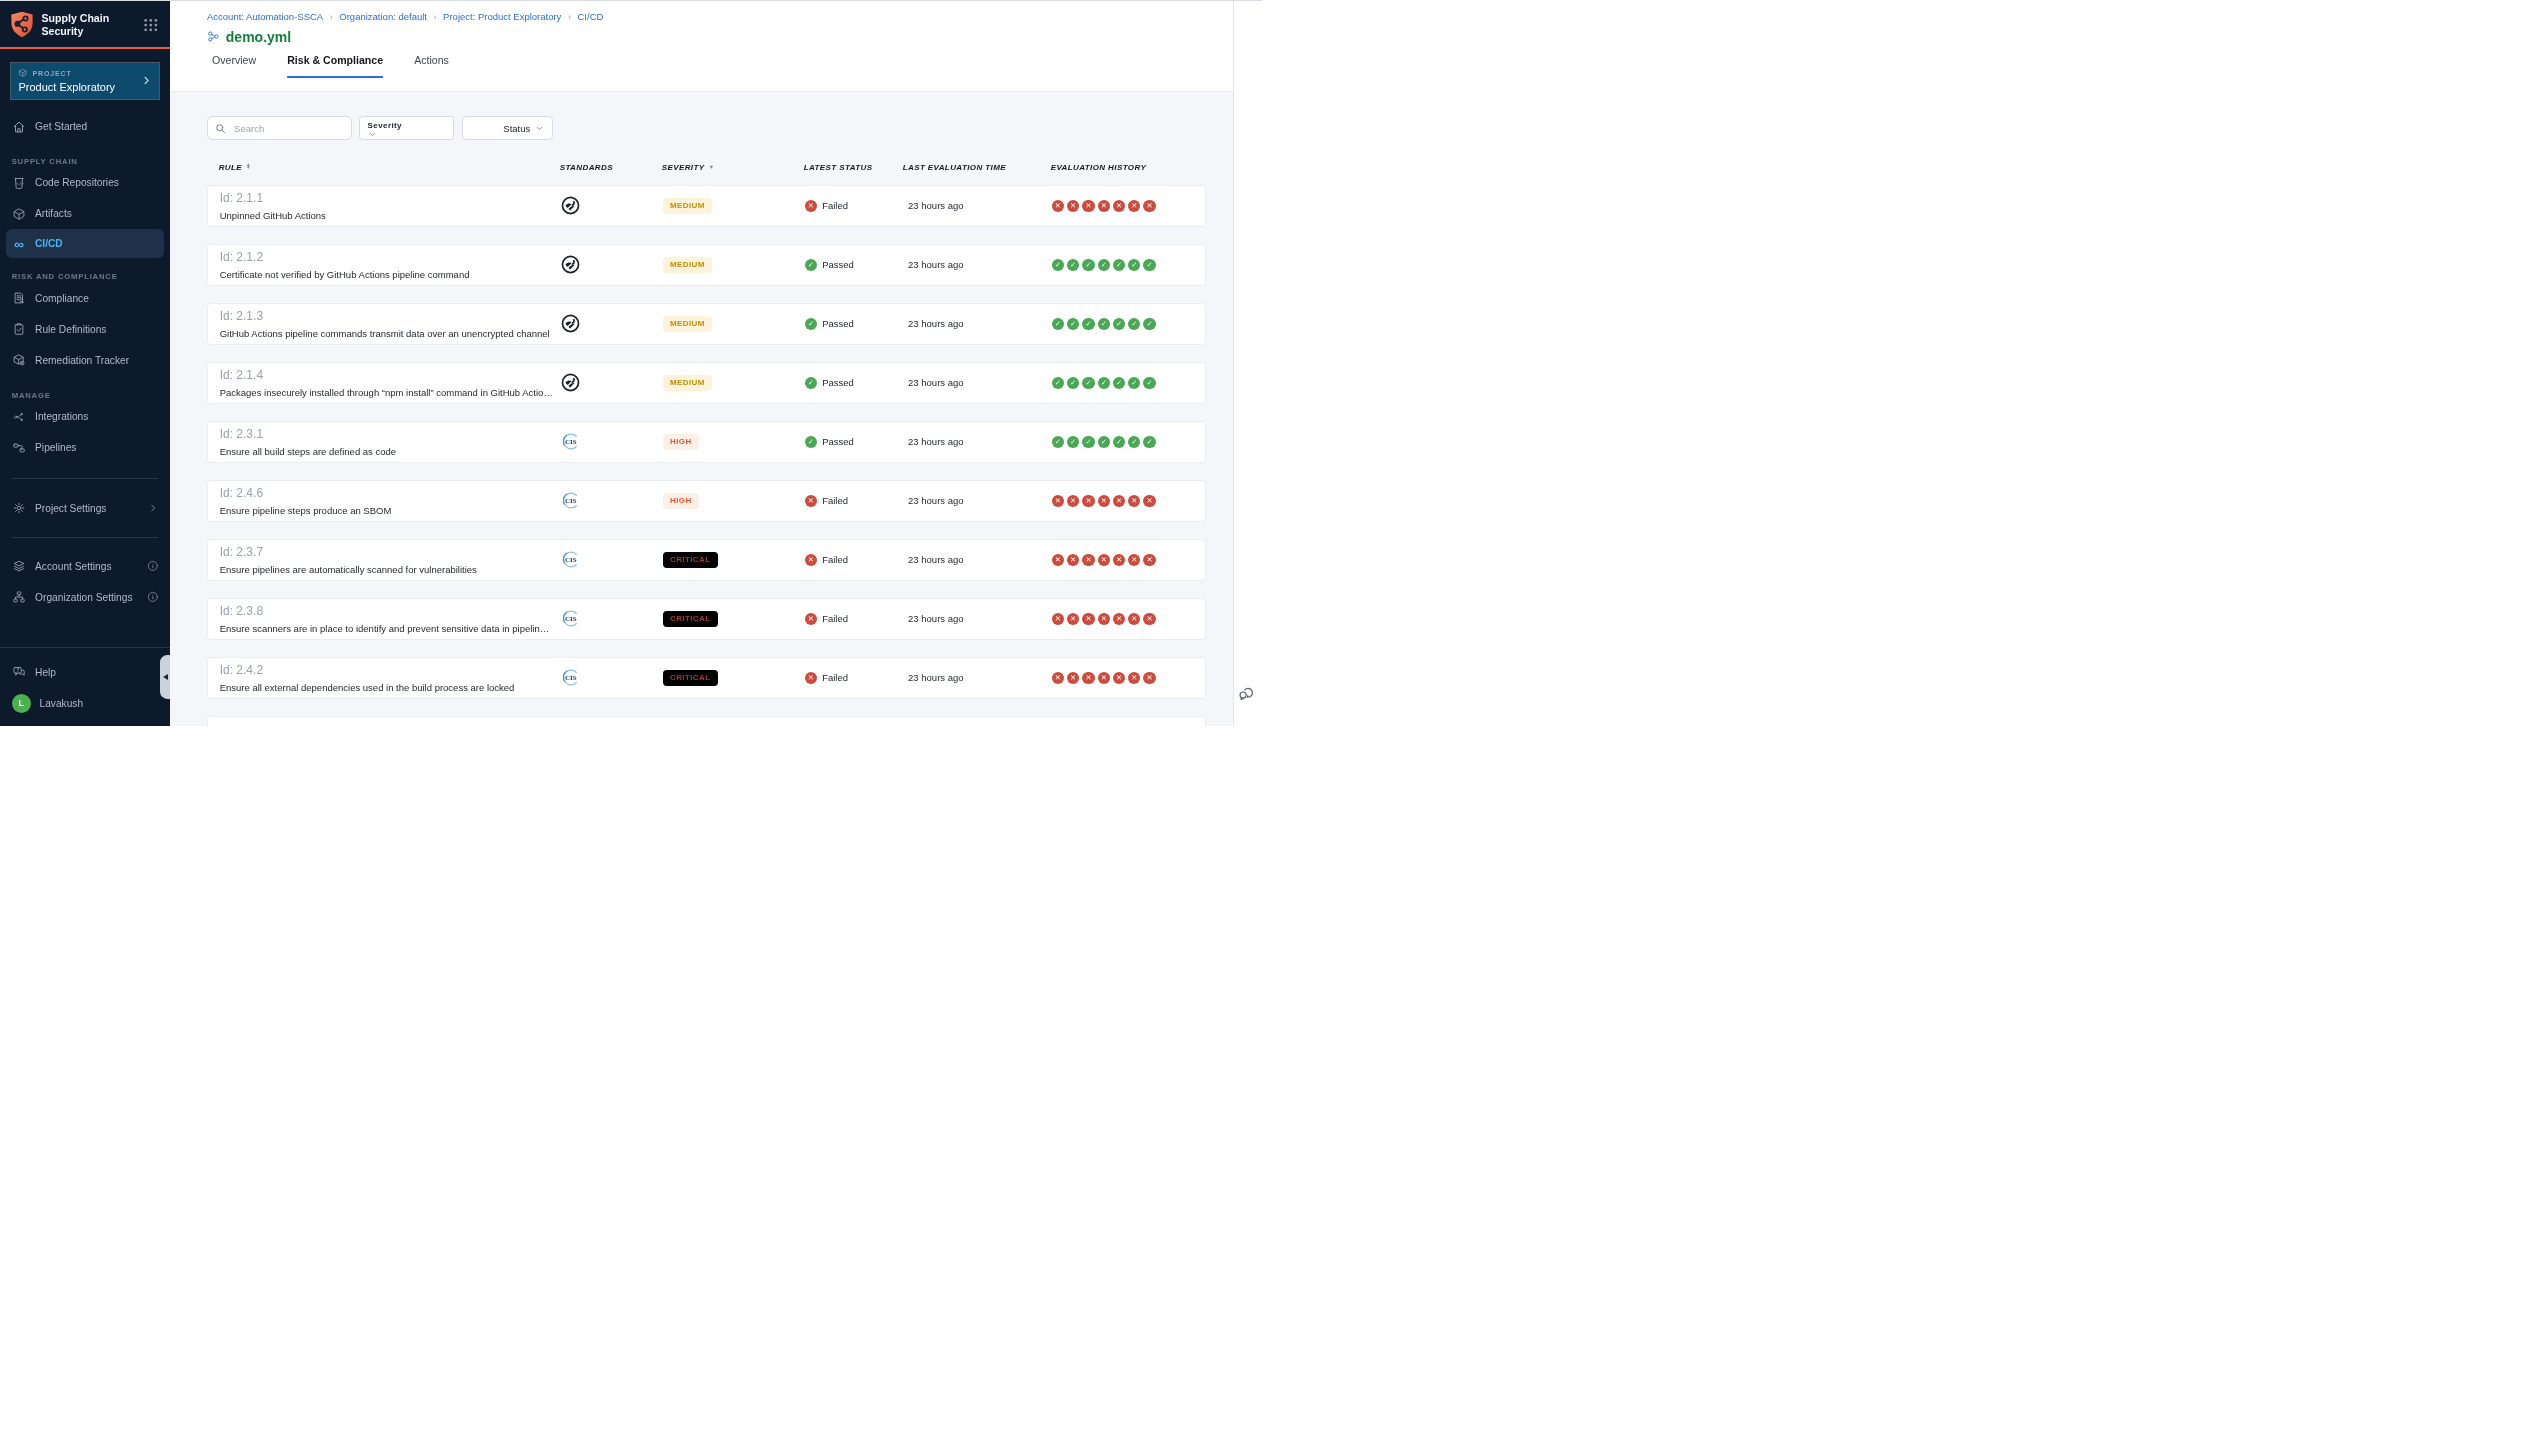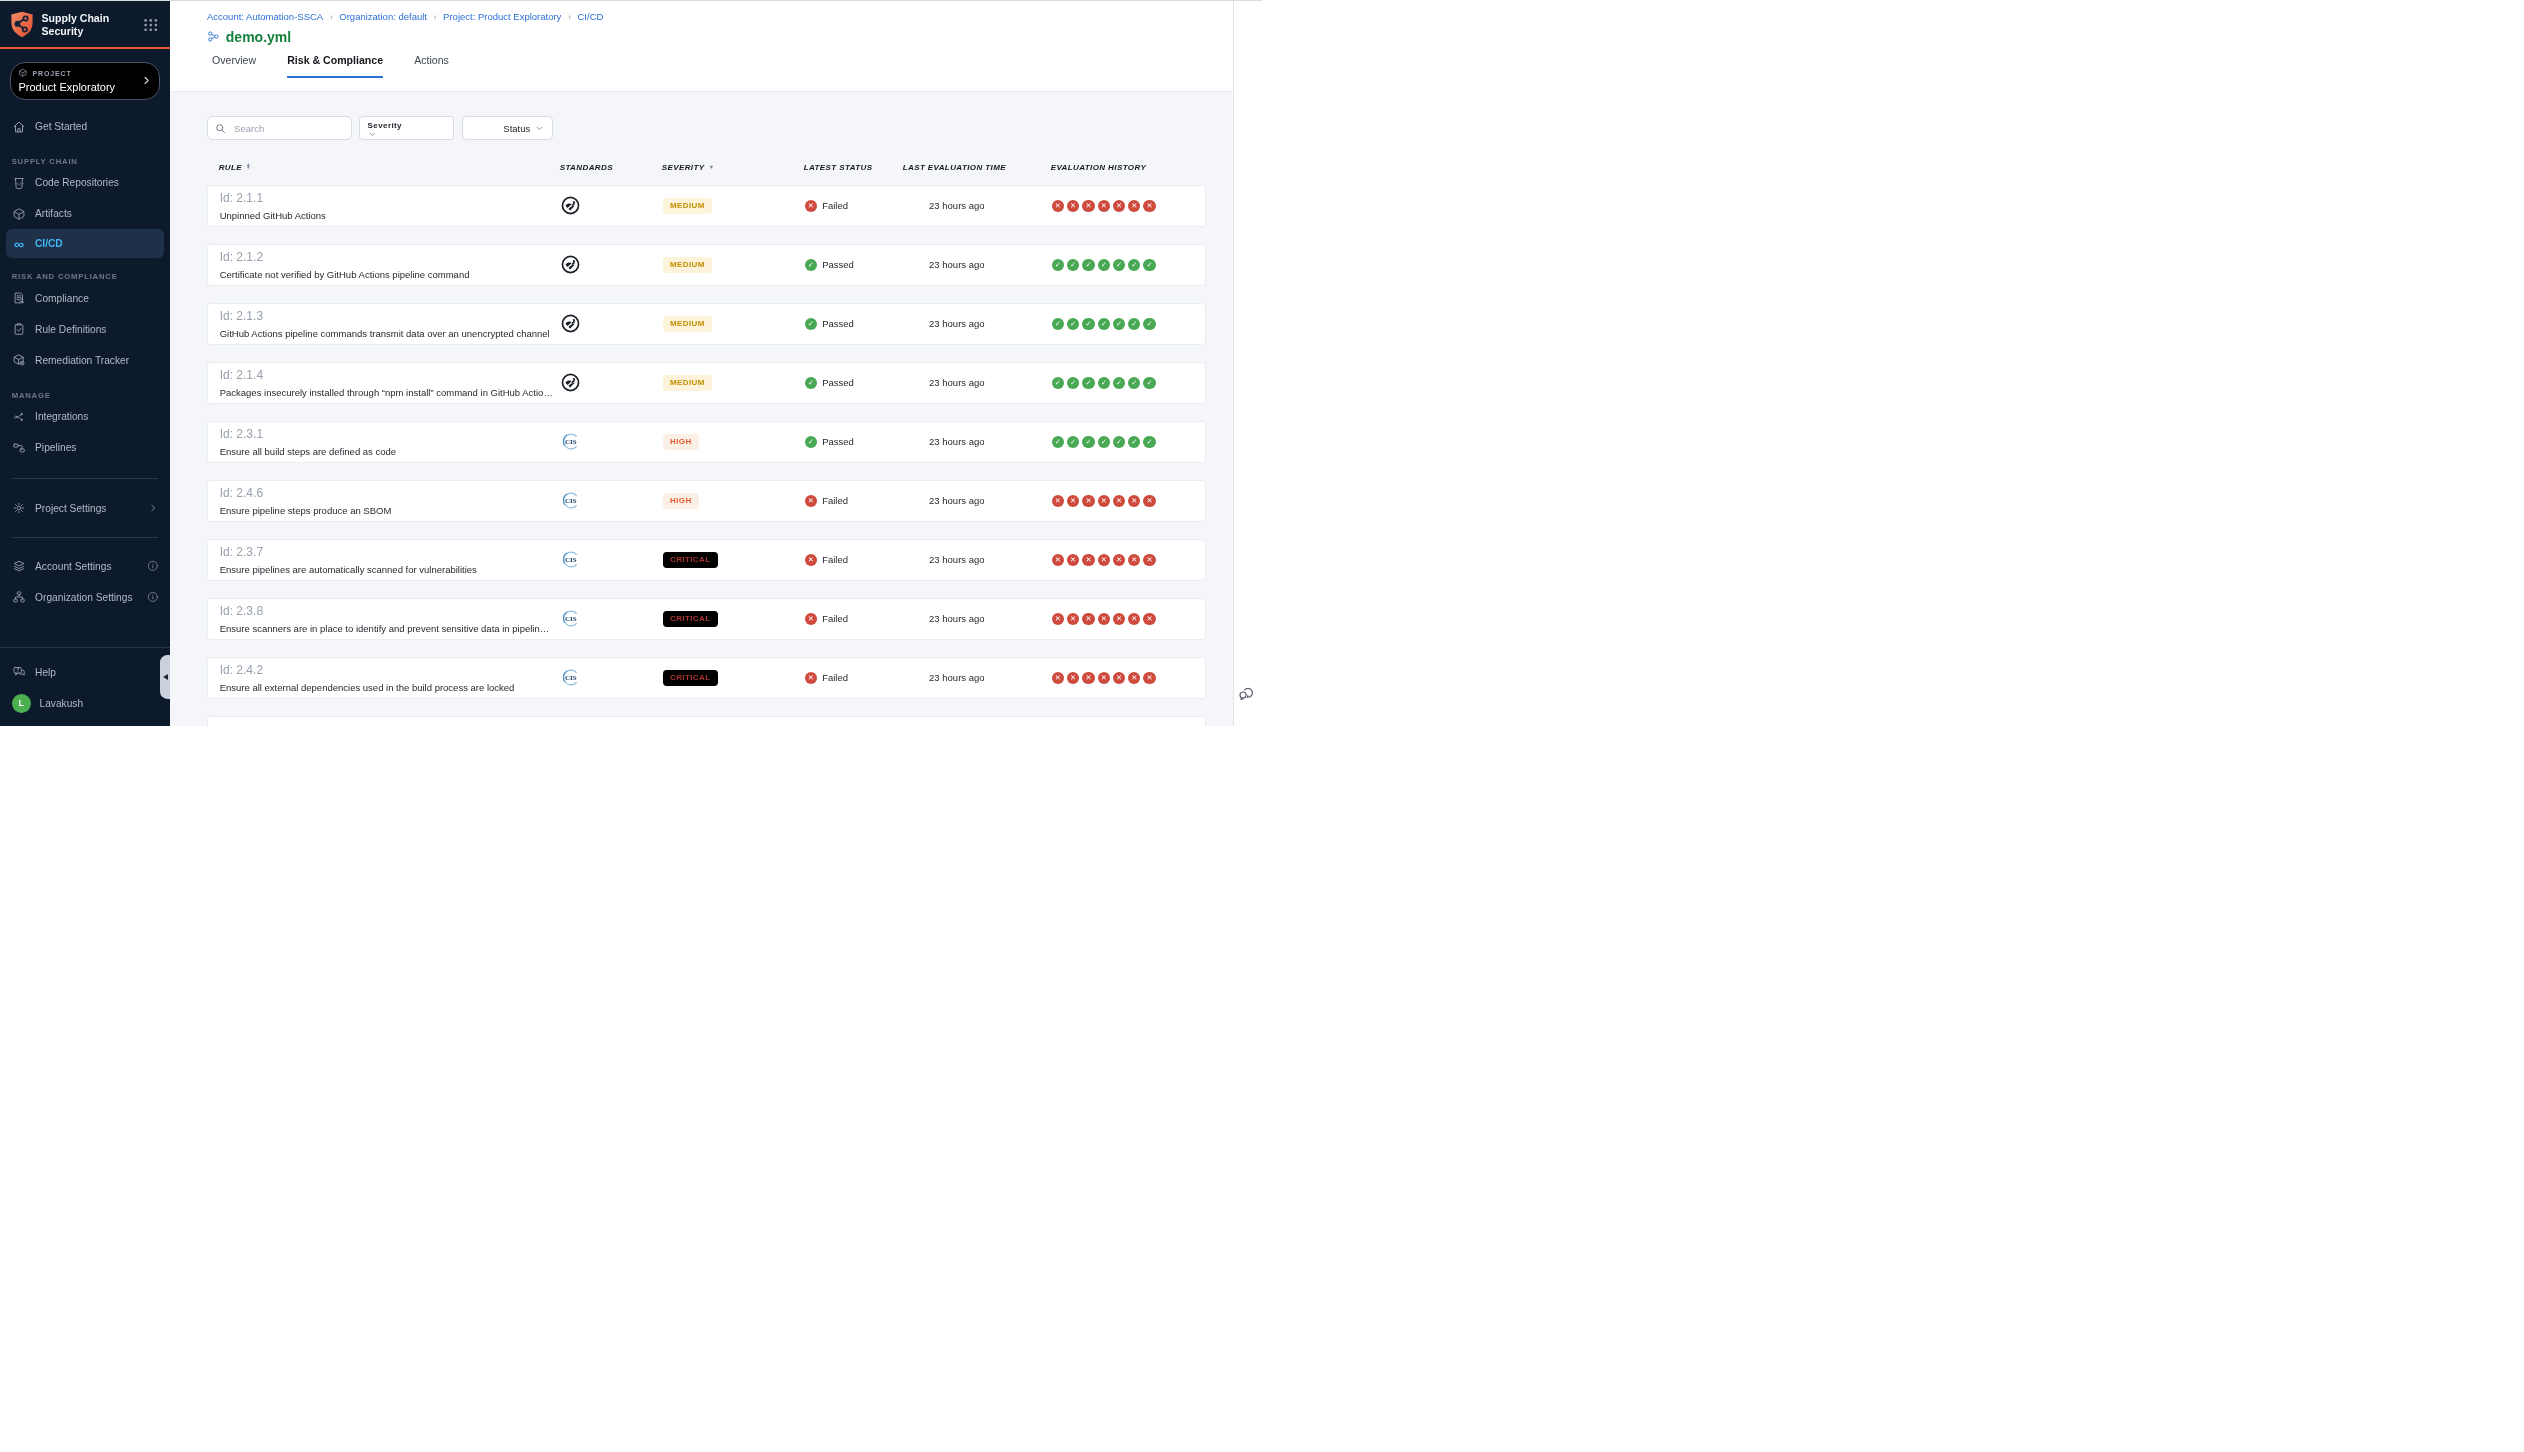--- a/index.html
+++ b/index.html
@@ -7,21 +7,21 @@
        font-family:"Liberation Sans","DejaVu Sans",sans-serif;border-top:1.5px solid #d9dce1;box-sizing:border-box;}
   *{box-sizing:border-box;}
   
   .sidebar{position:absolute;left:0;top:0;width:170px;height:100%;background:#0c1a2c;color:#b2b9c6;
            display:flex;flex-direction:column;overflow:hidden;}
   .brand{display:flex;align-items:center;gap:7.3px;padding:8.8px 10.2px 7.3px 10.2px;height:46px;}
   .brand-title{flex:1;color:#f2f4f8;font-size:10.6px;font-weight:bold;line-height:1.25;}
   .brand-title span{display:block;}
   .apps-btn{width:17.5px;height:17.5px;color:#8e97a8;cursor:pointer;}
   .accent-line{height:2.2px;background:#f2593a;flex:none;}
-  .project-card{margin:12.4px 10.2px 0 10.2px;background:#000000;border:0.7px solid #4a5568;border-radius:15px;
+  .project-card{margin:12.4px 10.2px 0 10.2px;background:#0c4a6e;border:0.7px solid #4a5568;border-radius:0;
                 padding:5.8px 7.3px;position:relative;cursor:pointer;}
   .proj-top{display:flex;align-items:center;gap:4.4px;color:#9aa3b3;font-size:7px;font-weight:bold;letter-spacing:0.9px;}
   .proj-name{color:#fff;font-size:11px;margin-top:2.9px;}
   .proj-chev{position:absolute;right:7.3px;top:50%;margin-top:-5.8px;color:#c6cdd8;}
   .nav{flex:1;display:flex;flex-direction:column;margin-top:1.5px;}
   .nav-item{height:31px;display:flex;align-items:center;gap:8.8px;padding:0 11.7px;font-size:10.2px;color:#b2b9c6;cursor:pointer;white-space:nowrap;}
   .nav-item .ic{width:14.6px;height:14.6px;flex:none;color:#97a0b0;display:flex;align-items:center;justify-content:center;}
   .nav-item.first{margin-top:10.2px;}
   .section-label{margin:14.6px 11.7px 1.5px 11.7px;font-size:7.7px;letter-spacing:0.8px;color:#6e7889;font-weight:bold;}
   .nav-item.active{background:#1f3049;border-radius:5.8px;margin:0 5.8px;padding:0 5.8px;height:28.5px;color:#42b6f5;font-weight:bold;}
@@ -76,21 +76,21 @@
   .sev-med{color:#c28e00;background:#fcf3da;}
   .sev-high{color:#e25c33;background:#fcefe6;}
   .sev-crit{color:#a93531;background:#000000;}
   .cell-status{display:flex;align-items:center;gap:5.1px;font-size:9.5px;color:#25292f;}
   .sticon,.dot{width:12.4px;height:12.4px;border-radius:50%;color:#fff;display:flex;align-items:center;justify-content:center;flex:none;}
   .sticon.ok,.dot.ok{background:#49a853;}
   .sticon.fail,.dot.fail{background:#cd4a3d;}
   .sticon::after,.dot::after{font-size:7.3px;line-height:1;}
   .ok::after{content:"\2713";}
   .fail::after{content:"\2715";}
-  .rtime{font-size:9.5px;color:#25292f;padding-left:4.4px;margin-left:21px;}
+  .rtime{font-size:9.5px;color:#25292f;padding-left:4.4px;}
   .hist{display:flex;gap:2.9px;}
   
   .gutter{position:absolute;right:0;top:0;width:29px;height:100%;background:#fff;border-left:0.7px solid #e2e5ea;}
   .chat-btn{position:absolute;right:5.8px;bottom:23.4px;width:19px;height:19px;color:#5d6170;cursor:pointer;}
   svg{display:block;}
 </style>
 </head>
 <body>
 
 <div id="app">

